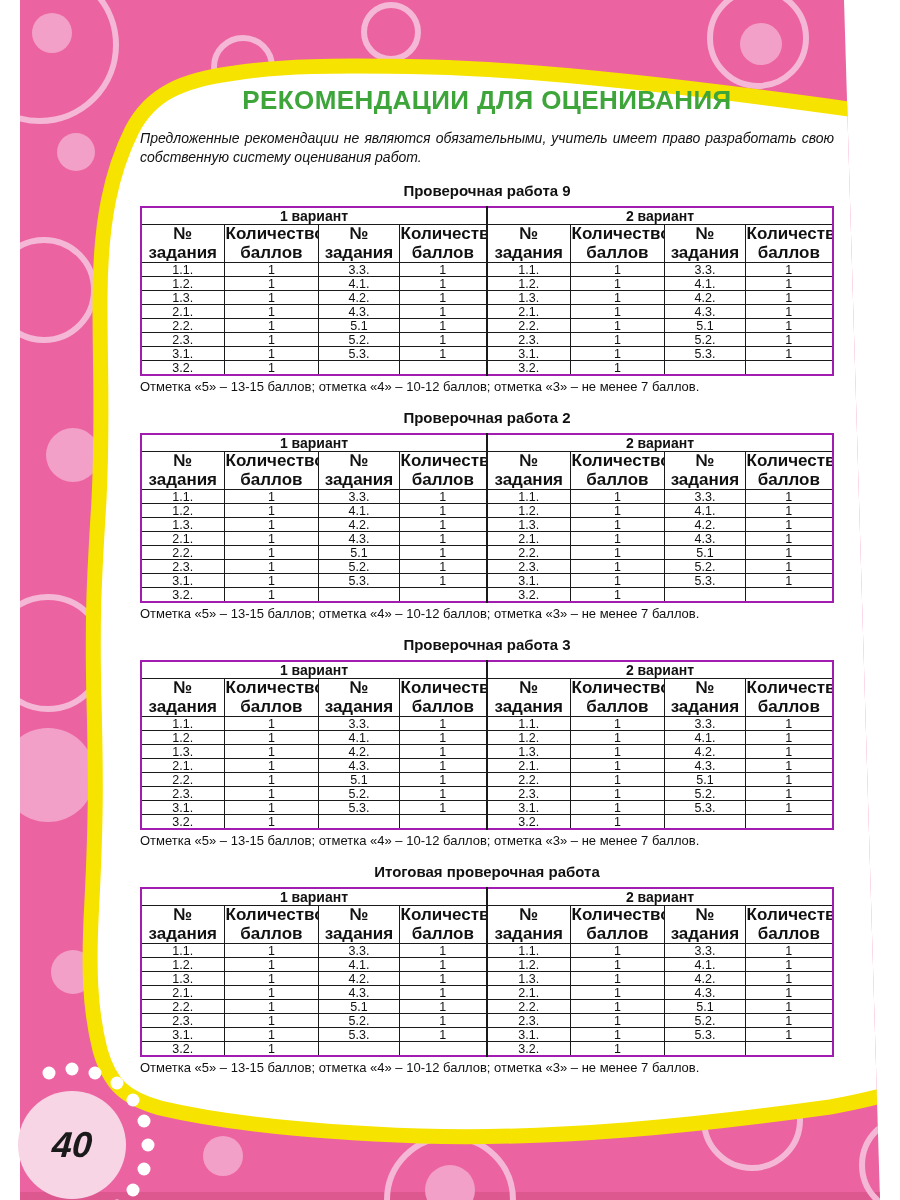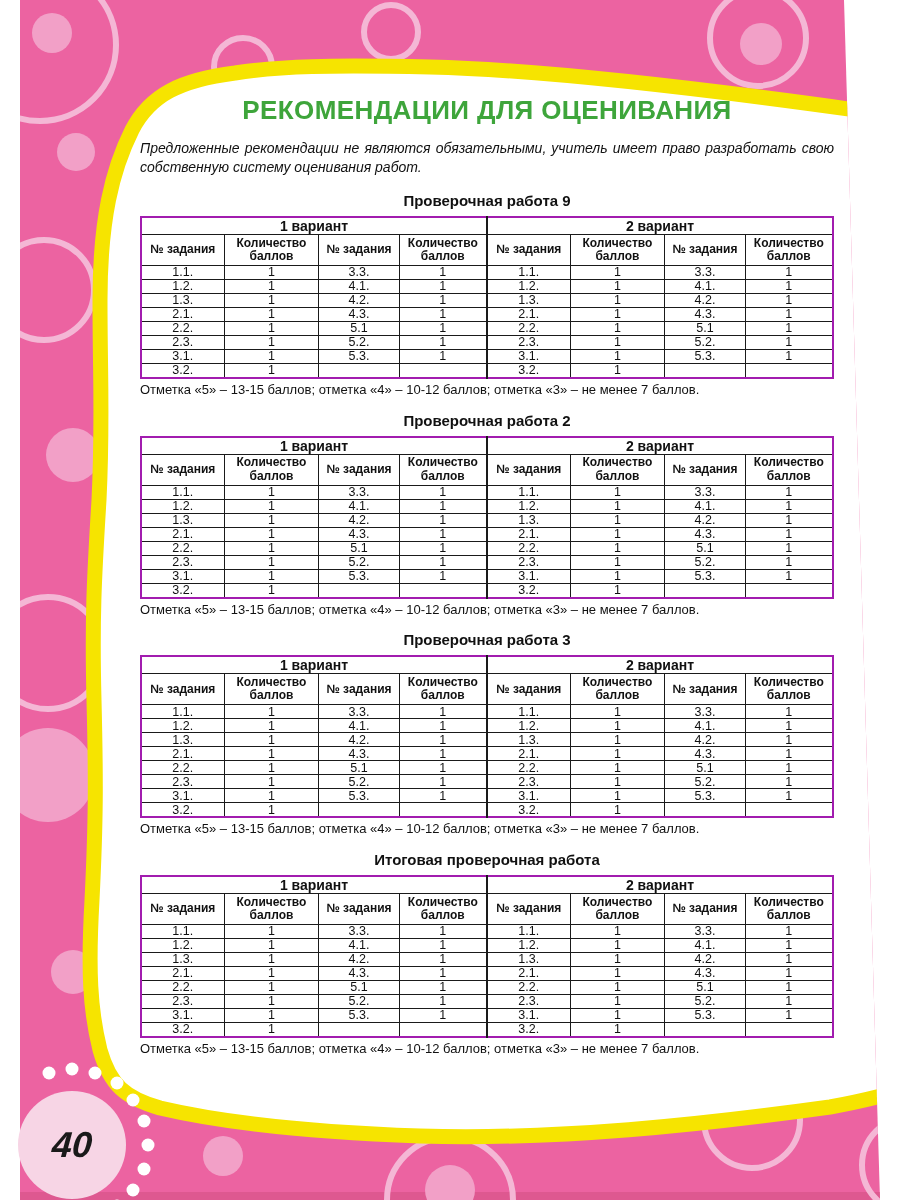--- a/index.html
+++ b/index.html
@@ -3,30 +3,30 @@
 <meta charset="utf-8">
 <style>
   html,body{margin:0;padding:0;background:#ffffff;}
   .page{position:relative;width:900px;height:1200px;overflow:hidden;background:#ffffff;
         font-family:"Liberation Sans",sans-serif;color:#111;}
   .pink-bg{position:absolute;left:0;top:0;width:900px;height:1200px;background:#ec63a1;
         clip-path:polygon(20px 0,844px 0,880px 1200px,20px 1200px);}
   .bottom-shade{position:absolute;left:0;bottom:0;width:900px;height:8px;background:#de5890;}
   svg.layer{position:absolute;left:0;top:0;width:900px;height:1200px;}
   svg.clipped{clip-path:polygon(20px 0,844px 0,880px 1200px,20px 1200px);}
-  .content{position:absolute;left:140px;top:96px;width:694px;}
+  .content{position:absolute;left:140px;top:86px;width:694px;}
   h1.title{margin:0 0 13px;font-size:26px;line-height:1.15;font-weight:bold;
         color:#3ea53b;text-align:center;letter-spacing:.4px;}
   .intro{margin:0 0 2px;font-style:italic;font-size:14px;line-height:1.4;text-align:justify;}
   .section-heading{margin:14px 0 7px;font-size:15px;font-weight:bold;text-align:center;}
   table.score{width:100%;border-collapse:collapse;table-layout:fixed;border:2px solid #a21caf;}
   table.score th,table.score td{border:1px solid #1a1a1a;text-align:center;vertical-align:middle;
         padding:0 1px;overflow:hidden;}
   th.vh{height:16px;font-size:14px;font-weight:bold;}
-  th.ch{height:30px;font-size:12px;font-weight:bold;line-height:1.1;}
+  th.ch{height:30px;font-size:17px;font-weight:bold;line-height:1.1;}
   table.score td{height:13px;font-size:12.5px;line-height:1;}
   .vdiv{border-left:2px solid #1a1a1a !important;}
   .footnote{margin:3px 0 0;font-size:13px;line-height:1.2;}
   .page-number-circle{position:absolute;left:18px;top:1091px;width:108px;height:108px;
         border-radius:50%;background:#f7d5e5;display:flex;align-items:center;justify-content:center;}
   .page-number{font-size:36px;font-weight:bold;font-style:italic;color:#1a1a1a;transform:skewX(-4deg);}
 </style>
 </head>
 <body>
 

